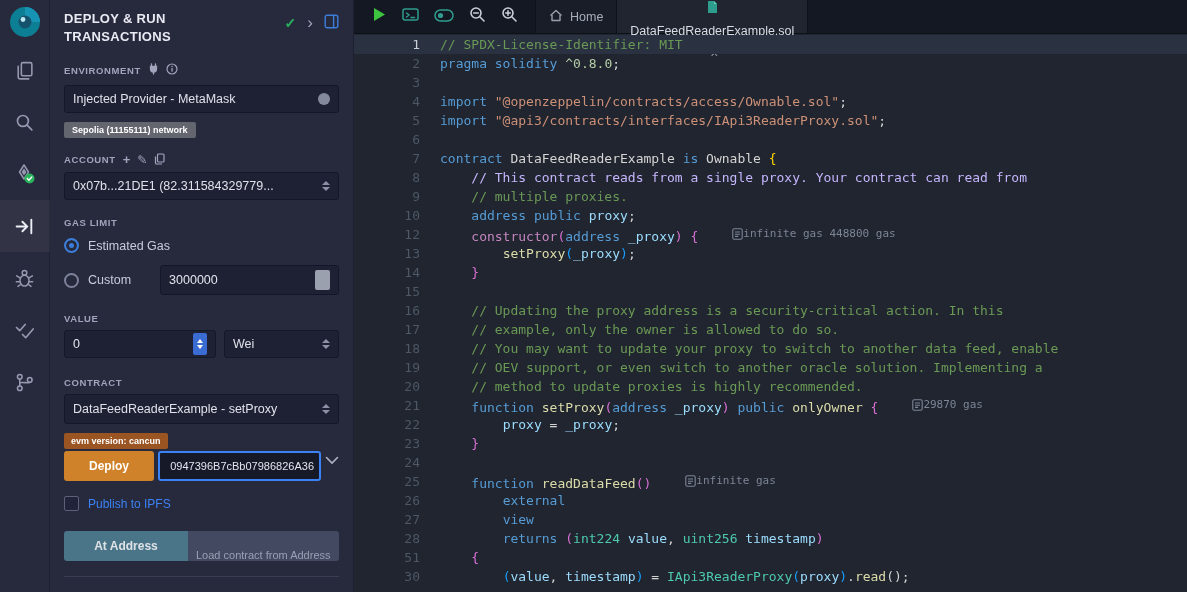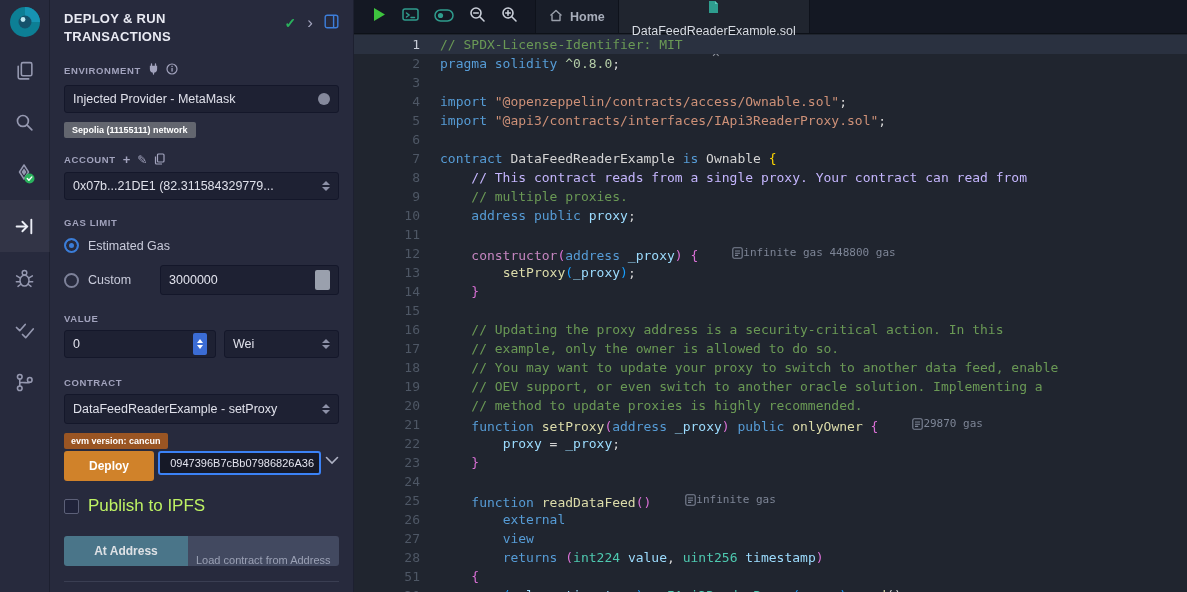--- a/index.html
+++ b/index.html
@@ -59,28 +59,28 @@
              display:flex; flex-direction:column; align-items:center; justify-content:center; gap:2px; }
   .stepper i { display:block; border-left:3px solid transparent; border-right:3px solid transparent; }
   .stepper .up { border-bottom:4px solid #fff; }
   .stepper .down { border-top:4px solid #fff; }
   .unit-select { flex:1; margin-top:0; }
 
   .deploy-row { display:flex; align-items:flex-start; margin-top:2px; gap:4px; }
   .deploy-btn { width:90px; height:30px; background:var(--accent-orange,#d0822a); color:#fff;
                 font-size:12px; font-weight:bold; border-radius:3px; display:flex; align-items:center;
                 justify-content:center; cursor:pointer; flex-shrink:0; }
-  .deploy-input-wrap { flex:1; height:24px; background:#161927; border:2px solid var(--focus-blue,#3b82f6);
+  .deploy-input-wrap { flex:1; height:30px; background:#161927; border:2px solid var(--focus-blue,#3b82f6);
                 border-radius:3px; display:flex; align-items:center; padding:0 5px; overflow:hidden; }
   .deploy-input-wrap input { text-align:right; font-size:11px; }
   .chev-down { flex-shrink:0; }
 
   .ipfs-row { display:flex; align-items:center; gap:9px; margin-top:15px; }
   .checkbox { width:15px; height:15px; background:#20233a; border:1px solid #5c6078; border-radius:2px; }
-  .ipfs-label { font-size:17px; color:#bef264; }
+  .ipfs-label { font-size:12px; color:#3b82f6; }
 
   .ataddr-row { display:flex; margin-top:20px; }
   .ataddr-btn { width:124px; height:30px; background:var(--at-address-teal,#4d7c90); opacity:.92;
                 color:#eef1f4; font-size:12px; font-weight:bold; display:flex; align-items:center;
                 justify-content:center; border-radius:3px 0 0 3px; cursor:pointer; flex-shrink:0; }
   .ataddr-input { flex:1; height:30px; background:#424960; border-radius:0 3px 3px 0;
                   display:flex; align-items:flex-end; padding:0 8px; }
   .ataddr-input input { font-size:11px; }
   .ataddr-input input::placeholder { color:#9aa0b4; opacity:1; }
 
@@ -88,21 +88,21 @@
   .tx-row { display:flex; align-items:center; gap:9px; padding-top:12px; cursor:pointer; }
 
   
   .editor-area { flex:1; display:flex; flex-direction:column; background:var(--editor-bg,#20252f); min-width:0; }
   .editor-top { height:34px; background:var(--tabbar-bg,#141823); border-bottom:1px solid #0d1118;
                 display:flex; align-items:stretch; flex-shrink:0; }
   .ed-icons { display:flex; align-items:center; gap:15px; padding:0 17px 0 17px; }
   .ed-icons > * { cursor:pointer; }
   .tab { display:flex; align-items:center; gap:7px; padding:0 13px; font-size:12.5px; color:#a7adba;
          border-right:1px solid #0e121b; cursor:pointer; white-space:nowrap; }
-  .tab.home { background:#181d28; border-left:1px solid #0e121b;font-weight:bold; }
+  .tab.home { background:#181d28; border-left:1px solid #0e121b; }
   .tab.active { background:var(--editor-bg,#20252f); color:#d8dce4;flex-direction:column; }
   .tab .close { font-size:14px; color:#8e939e; margin-left:4px; }
 
   .code-area { flex:1; overflow:hidden; font-family:"DejaVu Sans Mono",monospace;
                font-size:13px; line-height:19px; padding-top:1px; }
   .code-line { display:flex; height:19px; white-space:pre; }
   .code-line.active { background:var(--active-line-bg,#2a3140); }
   .line-num { width:86px; flex-shrink:0; text-align:right; padding-right:20px; color:#4e5765; cursor:pointer; }
   .code-line.active .line-num { color:#c8cdd8; }
   .line-content { flex:1; }
@@ -375,21 +375,20 @@
         <div class="code-line active"><span class="line-num">1</span><span class="line-content"><span style="color: rgb(106, 153, 85);">// SPDX-License-Identifier: MIT</span></span></div>
         <div class="code-line"><span class="line-num">2</span><span class="line-content"><span style="color: rgb(86, 156, 214);">pragma</span><span style="color: rgb(212, 212, 212);"> </span><span style="color: rgb(86, 156, 214);">solidity</span><span style="color: rgb(212, 212, 212);"> </span><span style="color: rgb(181, 206, 168);">^0.8.0</span><span style="color: rgb(212, 212, 212);">;</span></span></div>
         <div class="code-line"><span class="line-num">3</span><span class="line-content"></span></div>
         <div class="code-line"><span class="line-num">4</span><span class="line-content"><span style="color: rgb(86, 156, 214);">import</span><span style="color: rgb(212, 212, 212);"> </span><span style="color: rgb(206, 145, 120);">"@openzeppelin/contracts/access/Ownable.sol"</span><span style="color: rgb(212, 212, 212);">;</span></span></div>
         <div class="code-line"><span class="line-num">5</span><span class="line-content"><span style="color: rgb(86, 156, 214);">import</span><span style="color: rgb(212, 212, 212);"> </span><span style="color: rgb(206, 145, 120);">"@api3/contracts/interfaces/IApi3ReaderProxy.sol"</span><span style="color: rgb(212, 212, 212);">;</span></span></div>
         <div class="code-line"><span class="line-num">6</span><span class="line-content"></span></div>
         <div class="code-line"><span class="line-num">7</span><span class="line-content"><span style="color: rgb(86, 156, 214);">contract</span><span style="color: rgb(212, 212, 212);"> DataFeedReaderExample </span><span style="color: rgb(86, 156, 214);">is</span><span style="color: rgb(212, 212, 212);"> Ownable </span><span style="color: rgb(255, 215, 0);">{</span></span></div>
         <div class="code-line"><span class="line-num">8</span><span class="line-content"><span style="color: #c4b5fd;">    // This contract reads from a single proxy. Your contract can read from</span></span></div>
         <div class="code-line"><span class="line-num">9</span><span class="line-content"><span style="color: rgb(106, 153, 85);">    // multiple proxies.</span></span></div>
         <div class="code-line"><span class="line-num">10</span><span class="line-content"><span style="color: rgb(212, 212, 212);">    </span><span style="color: rgb(86, 156, 214);">address</span><span style="color: rgb(212, 212, 212);"> </span><span style="color: rgb(86, 156, 214);">public</span><span style="color: rgb(212, 212, 212);"> </span><span style="color: rgb(156, 220, 254);">proxy</span><span style="color: rgb(212, 212, 212);">;</span></span></div>
-        <div class="code-line"><span class="line-num">11</span><span class="line-content"></span></div>
         <div class="code-line"><span class="line-num">12</span><span class="line-content"><span style="color: rgb(212, 212, 212);">    </span><span style="color: rgb(197, 134, 192);">constructor</span><span style="color: rgb(218, 112, 214);">(</span><span style="color: rgb(86, 156, 214);">address</span><span style="color: rgb(212, 212, 212);"> </span><span style="color: rgb(156, 220, 254);">_proxy</span><span style="color: rgb(218, 112, 214);">)</span><span style="color: rgb(212, 212, 212);"> </span><span style="color: rgb(218, 112, 214);">{</span><span class="gas-note"><svg width="11" height="12" viewBox="0 0 11 12" fill="none">
                 <rect x="0.8" y="0.8" width="9.4" height="10.4" rx="1.5" stroke="#7d8596" stroke-width="1.1"></rect>
                 <path d="M3 4h5M3 6.2h5M3 8.4h3.2" stroke="#7d8596" stroke-width="1.1"></path>
               </svg><span>infinite gas 448800 gas</span></span></span></div>
         <div class="code-line"><span class="line-num">13</span><span class="line-content"><span style="color: rgb(212, 212, 212);">        </span><span style="color: rgb(220, 220, 170);">setProxy</span><span style="color: rgb(23, 159, 255);">(</span><span style="color: rgb(156, 220, 254);">_proxy</span><span style="color: rgb(23, 159, 255);">)</span><span style="color: rgb(212, 212, 212);">;</span></span></div>
         <div class="code-line"><span class="line-num">14</span><span class="line-content"><span style="color: rgb(212, 212, 212);">    </span><span style="color: rgb(218, 112, 214);">}</span></span></div>
         <div class="code-line"><span class="line-num">15</span><span class="line-content"></span></div>
         <div class="code-line"><span class="line-num">16</span><span class="line-content"><span style="color: rgb(106, 153, 85);">    // Updating the proxy address is a security-critical action. In this</span></span></div>
         <div class="code-line"><span class="line-num">17</span><span class="line-content"><span style="color: rgb(106, 153, 85);">    // example, only the owner is allowed to do so.</span></span></div>
         <div class="code-line"><span class="line-num">18</span><span class="line-content"><span style="color: rgb(106, 153, 85);">    // You may want to update your proxy to switch to another data feed, enable</span></span></div>

